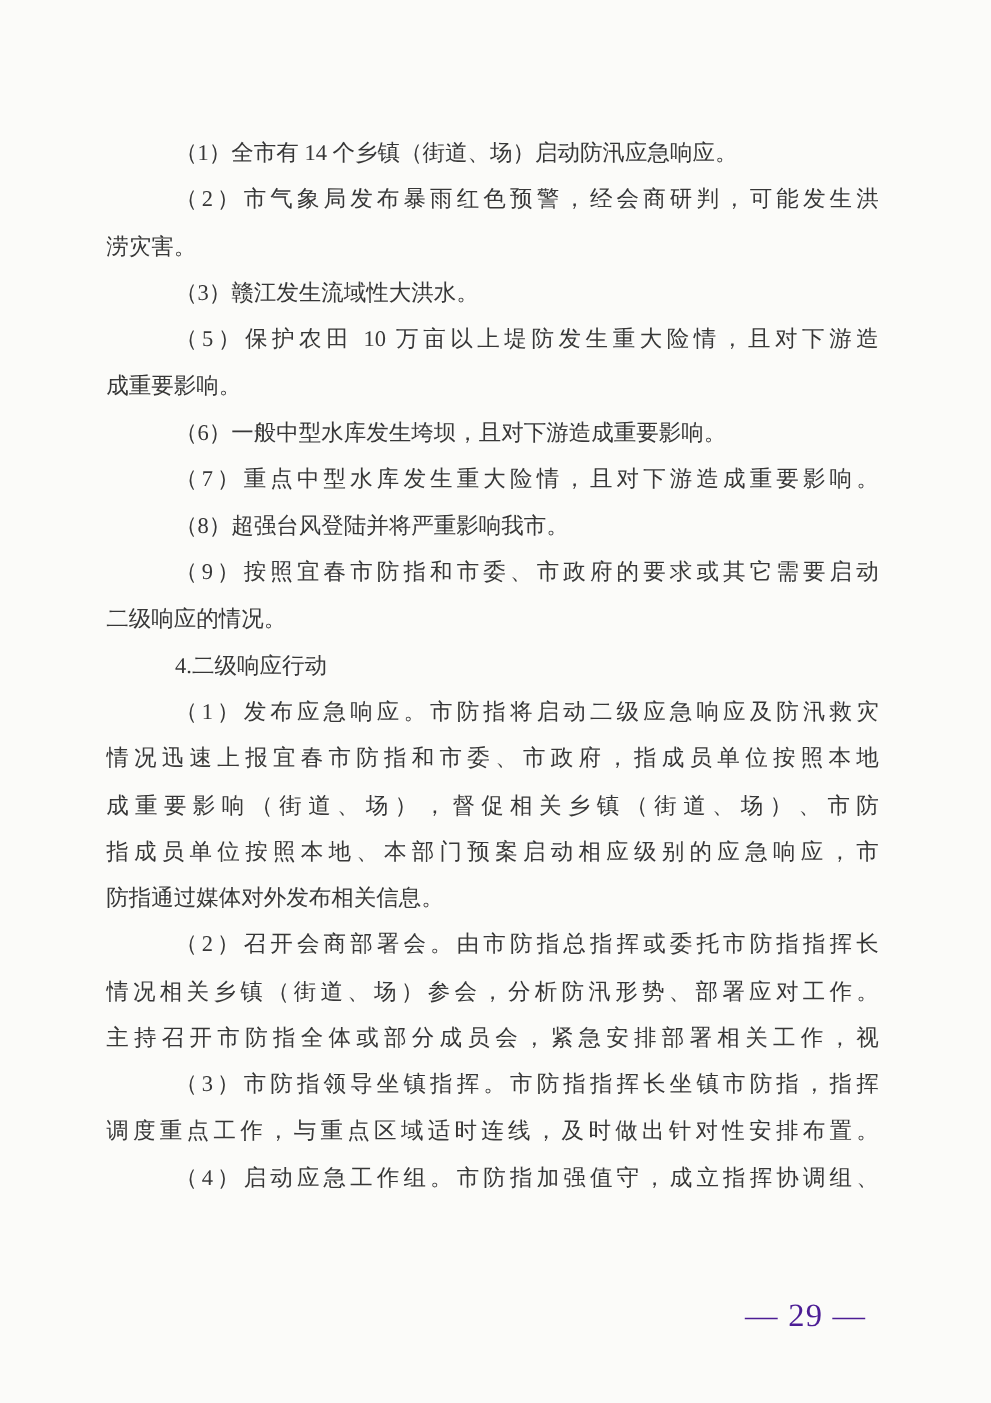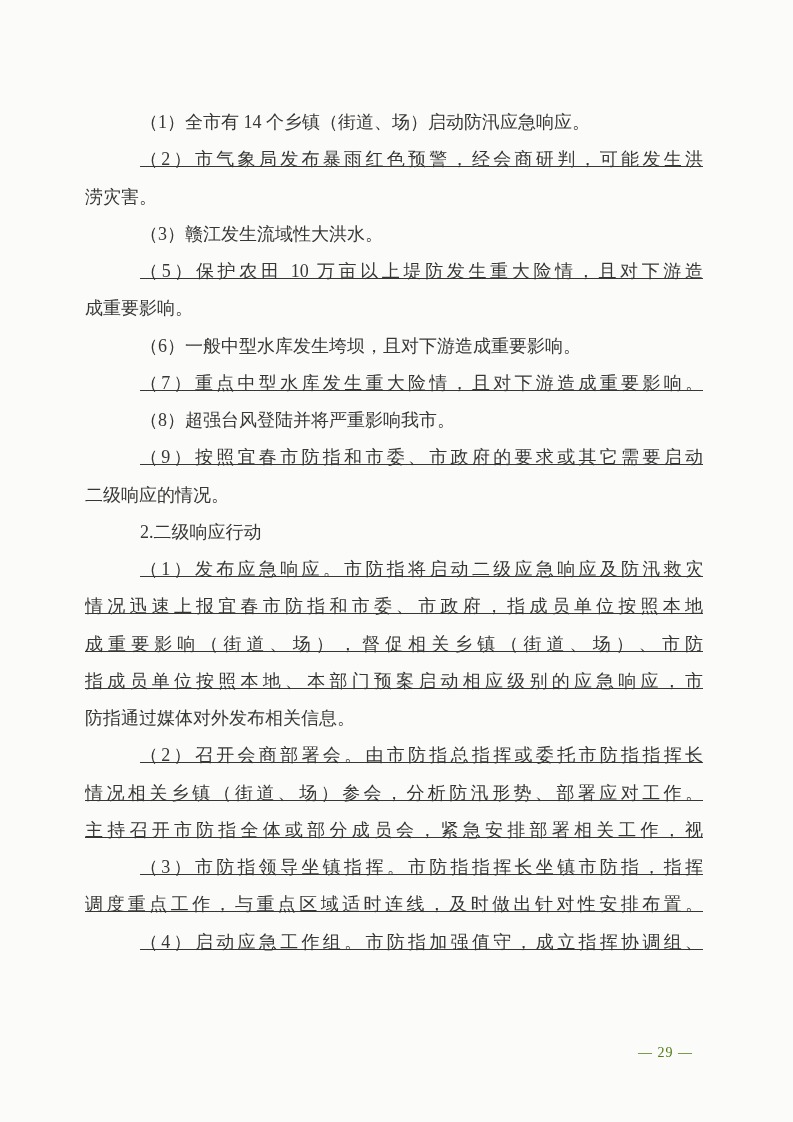--- a/index.html
+++ b/index.html
@@ -37,31 +37,30 @@
     overflow: hidden;
   }
   .line.indent {
     padding-left: 55px;
   }
   .line.fill {
     white-space: normal;
     text-align: justify;
     text-align-last: justify;
     text-justify: inter-character;
-    text-decoration: underline;
   }
   .page-number {
     position: absolute;
     top: 1038px;
     right: 100px;
     height: 30px;
     line-height: 30px;
-    font-size: 14px;
+    font-size: 26px;
     letter-spacing: 1px;
-    color: #4d7c0f;
+    color: #4c1d95;
   }
 </style>
 </head>
 <body style="background: rgb(251, 251, 249); color: rgb(55, 55, 55);">
 
 <main class="page">
   <section class="text-block" id="text-block">
       <div class="para">
         <div class="line indent">（1）全市有 14 个乡镇（街道、场）启动防汛应急响应。</div>
       </div>
@@ -83,21 +82,21 @@
         <div class="line indent fill">（7）重点中型水库发生重大险情，且对下游造成重要影响。</div>
       </div>
       <div class="para">
         <div class="line indent">（8）超强台风登陆并将严重影响我市。</div>
       </div>
       <div class="para">
         <div class="line indent fill">（9）按照宜春市防指和市委、市政府的要求或其它需要启动</div>
         <div class="line">二级响应的情况。</div>
       </div>
       <div class="para">
-        <div class="line indent">2.二级响应行动</div>
+        <div class="line indent">4.二级响应行动</div>
       </div>
       <div class="para">
         <div class="line indent fill">（1）发布应急响应。市防指将启动二级应急响应及防汛救灾</div>
         <div class="line fill">情况迅速上报宜春市防指和市委、市政府，指成员单位按照本地</div>
         <div class="line fill">成重要影响（街道、场），督促相关乡镇（街道、场）、市防</div>
         <div class="line fill">指成员单位按照本地、本部门预案启动相应级别的应急响应，市</div>
         <div class="line">防指通过媒体对外发布相关信息。</div>
       </div>
       <div class="para">
         <div class="line indent fill">（2）召开会商部署会。由市防指总指挥或委托市防指指挥长</div>

